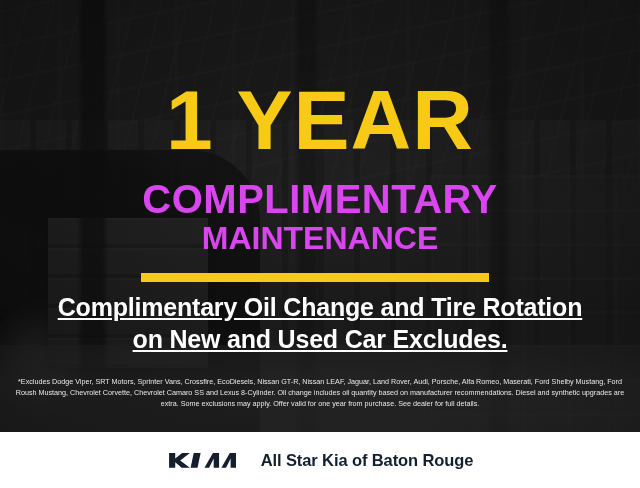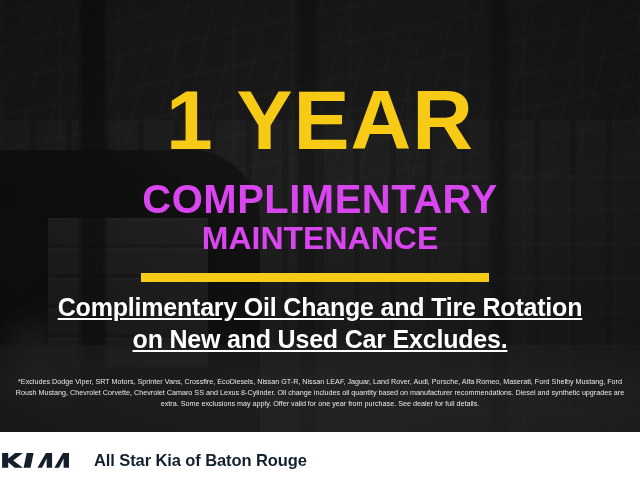--- a/index.html
+++ b/index.html
@@ -220,21 +220,21 @@
 
   
   .footer {
     position: absolute;
     left: 0; top: 432px;
     width: 640px;
     height: 56px;
     background: #ffffff;
     display: flex;
     align-items: center;
-    justify-content: flex-start;
+    justify-content: center;
     gap: 16px;
   }
   .kia-logo {
     display: block;
     width: 78px;
     height: 20px;
   }
   .dealer-name {
     color: #12202f;
     font-family: "Liberation Sans", sans-serif;

